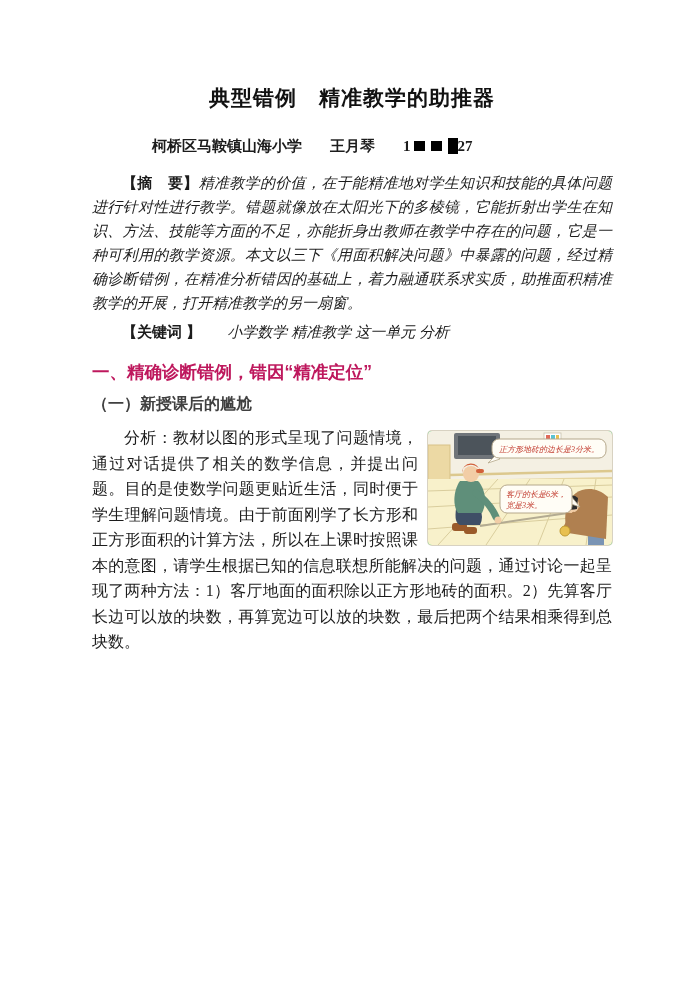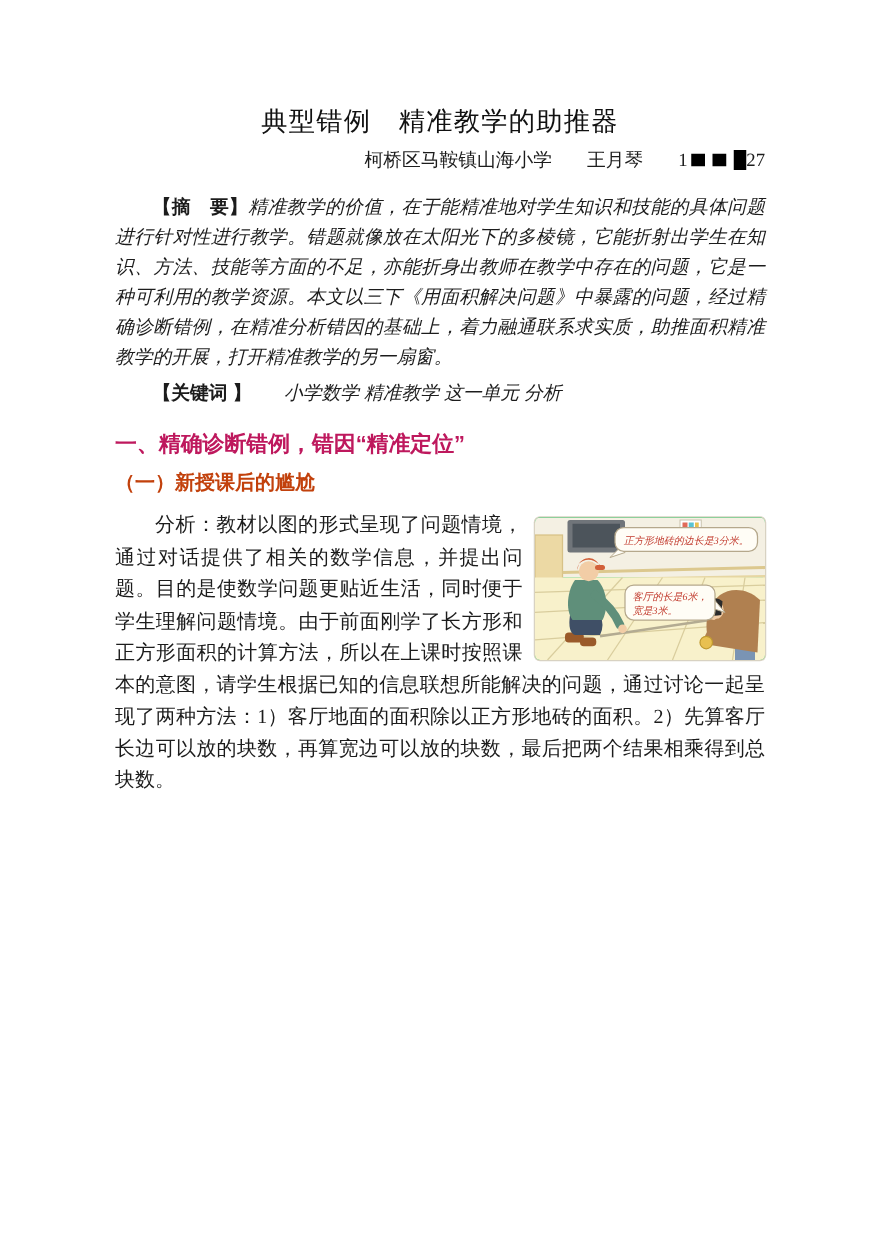--- a/index.html
+++ b/index.html
@@ -11,41 +11,42 @@
   }
   .page{
     box-sizing:border-box;
     width:700px;height:989px;
     padding:84px 88px 40px 92px;
   }
   .doc-title{
     margin:0;
     text-align:center;
     font-family:"Liberation Sans","DejaVu Sans",sans-serif;
-    font-weight:normal;
+    font-weight:bold;
     font-size:21px;
     line-height:28px;
     color:#111;
     letter-spacing:1px;
   }
   .subtitle{
     margin-top:12px;
     text-align:center;
     font-style:italic;
     font-size:16px;
     line-height:24px;
     letter-spacing:1.5px;
   }
   .author-line{
-    margin-top:6px;
-    text-align:right;
+    margin-top:23px;
+    text-align:left;
     font-size:15px;
     line-height:22px;
     padding-left:60px; 
     white-space:nowrap;
+    font-weight:bold;
   }
   .author-line .gap{display:inline-block;width:28px;}
   .phone-redaction{white-space:nowrap;}
   .redact-block{
     display:inline-block;
     width:11px;height:10px;
     background:#000;
     margin:0 3px;
     vertical-align:baseline;
   }
@@ -88,21 +89,21 @@
     font-size:17.5px;
     line-height:24px;
     color:#be185d;
   }
   .section-h2{
     margin:9px 0 0 0;
     font-family:"Liberation Sans","DejaVu Sans",sans-serif;
     font-weight:bold;
     font-size:16px;
     line-height:22px;
-    color:#c2410c;
+    color:#404040;
   }
   .flow{margin-top:4px;}
   .figure{
     float:right;
     width:184px;
     height:114px;
     margin:6px 0 6px 10px;
     border-radius:4px;
     overflow:hidden;
     box-shadow:0 0 0 1px #d8d2c2;

